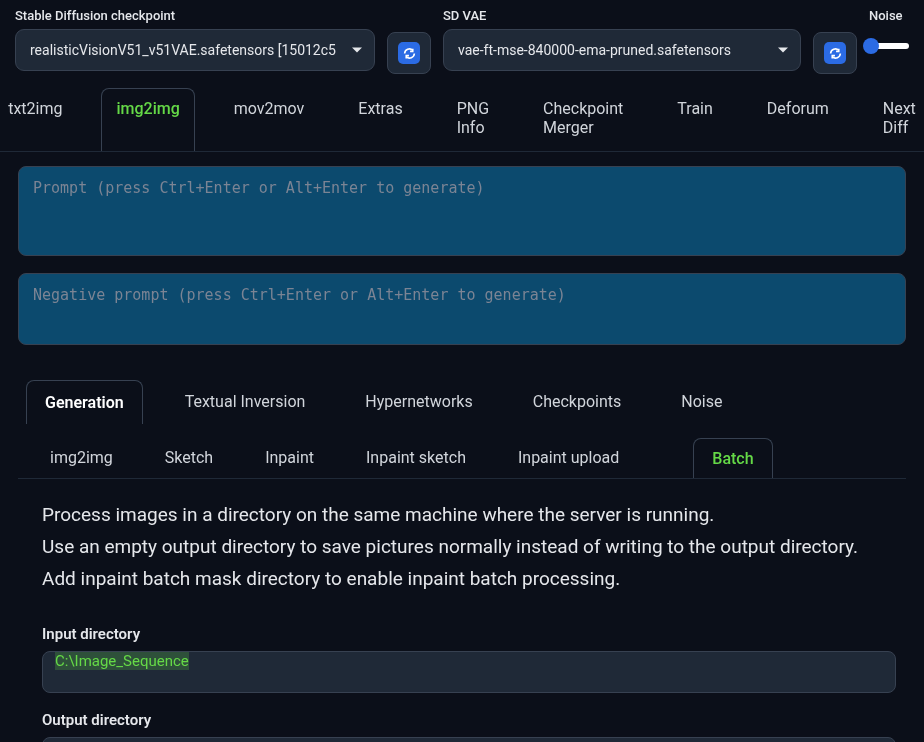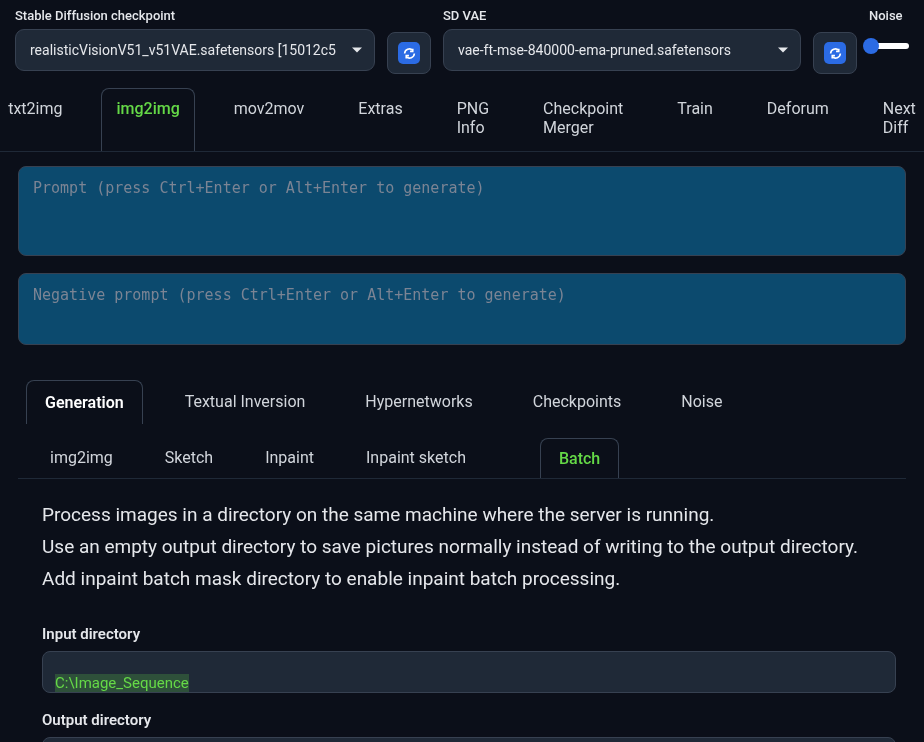--- a/index.html
+++ b/index.html
@@ -237,33 +237,34 @@
     <div class="sub-tab">Hypernetworks</div>
     <div class="sub-tab">Checkpoints</div>
     <div class="sub-tab">Noise</div>
   </div>
 
   <div class="sub-tabs2">
     <div class="sub-tab2">img2img</div>
     <div class="sub-tab2">Sketch</div>
     <div class="sub-tab2">Inpaint</div>
     <div class="sub-tab2">Inpaint sketch</div>
+    <div class="sub-tab2">Inpaint upload</div>
     <div class="sub-tab2 active">Batch</div>
   </div>
 
   <div class="batch-panel">
     <div class="batch-info">
       <p>Process images in a directory on the same machine where the server is running.</p>
       <p>Use an empty output directory to save pictures normally instead of writing to the output directory.</p>
       <p>Add inpaint batch mask directory to enable inpaint batch processing.</p>
     </div>
 
     <div class="field-block">
       <div class="field-label">Input directory</div>
-      <div class="field-input" style="display:flex;align-items:flex-end;">
+      <div class="field-input" style="display:flex;align-items:flex-start;">
         <span class="hl-sel">C:\Image_Sequence</span>
       </div>
     </div>
 
     <div class="field-block" style="margin-top:18px;">
       <div class="field-label">Output directory</div>
       <input class="field-input" value="" style="">
     </div>
   </div>
 </div>

